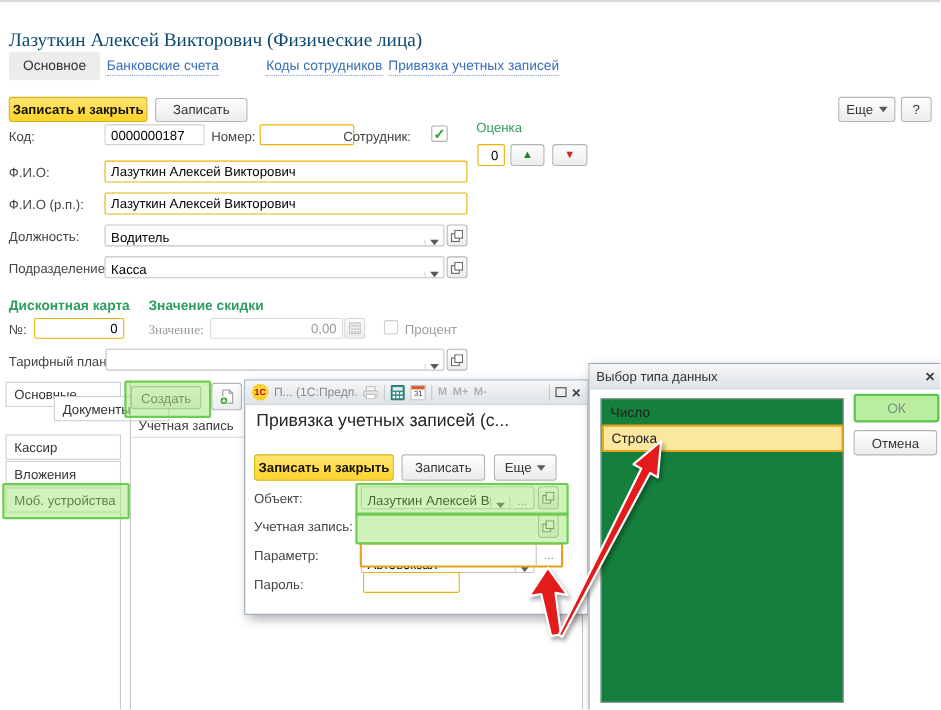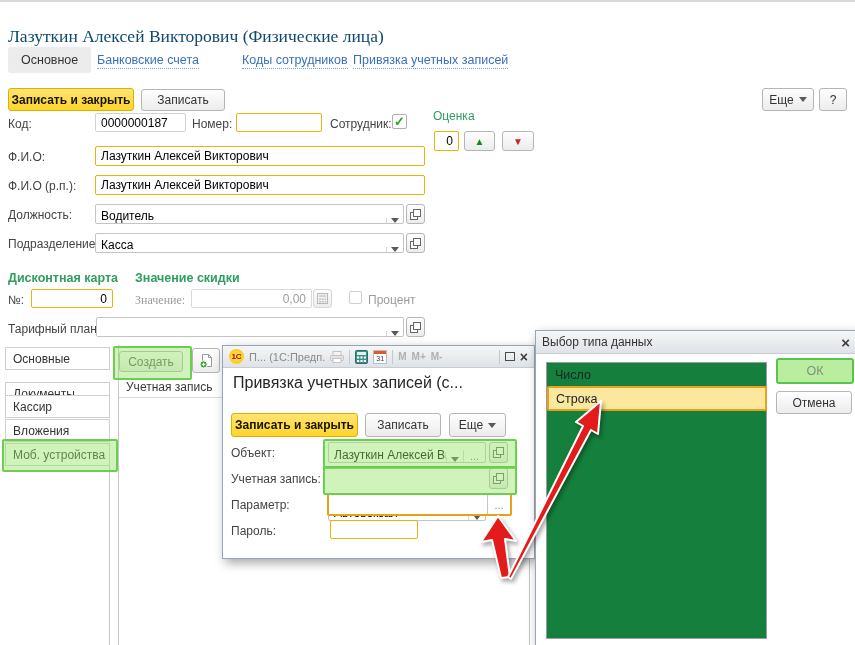--- a/index.html
+++ b/index.html
@@ -83,21 +83,21 @@
     <span class="carrow"></span>
   </div>
   <div class="btn" style="left:819px;top:88px;width:28px;height:23px;">
     <span>?</span>
   </div>
 
   <div class="lbl" style="left:8px;top:117px;">Код:</div>
   <div class="inp" style="left:95px;top:113px;width:91px;height:19px;border-color:#d2d2d2;">0000000187</div>
   <div class="lbl" style="left:192px;top:117px;">Номер:</div>
   <div class="inp" style="left:236px;top:113px;width:86px;height:19px;"></div>
-  <div class="lbl" style="left:330px;top:117px;">Сотрудник:</div>
+  <div class="lbl" style="left:312px;top:117px;">Сотрудник:</div>
   <div class="chk" style="left:392px;top:114px;width:15px;height:15px;">
     <span>✓</span>
   </div>
 
   <div class="glabel" style="left:433px;top:109px;">Оценка</div>
   <div class="inp num" style="left:434px;top:131px;width:25px;height:20px;">0</div>
   <div class="btn" style="left:464px;top:131px;width:31px;height:20px;">
     <span style="color:#18871b;font-size:10px;">▲</span>
   </div>
   <div class="btn" style="left:502px;top:131px;width:32px;height:20px;">
@@ -168,21 +168,21 @@
       </span>
   </div>
   <div class="sqbtn" style="left:406px;top:317px;width:19px;height:20px;">
     <svg width="11" height="11" viewBox="0 0 11 11">
         <rect x="0.5" y="3.5" width="7" height="7" fill="#fff" stroke="#666"></rect>
         <rect x="3.5" y="0.5" width="7" height="7" fill="#fff" stroke="#666"></rect>
       </svg>
   </div>
 
   <div class="side" style="top:347px;">Основные</div>
-  <div class="side" style="top:382px;">Документы</div>
+  <div class="side" style="top:360px;margin-left:44px;">Документы</div>
   <div class="side" style="top:395px;">Кассир</div>
   <div class="side" style="top:419px;">Вложения</div>
   <div class="side" style="top:443px;">Моб. устройства</div>
   <div class="hl" style="left:2px;top:439px;width:112px;height:29px;"></div>
 
   <div class="vl" style="left:109px;top:466px;height:179px;"></div>
   <div class="vl" style="left:118px;top:345px;height:300px;"></div>
   <div class="vl" style="left:529px;top:345px;height:300px;"></div>
 
   <div class="btn" style="left:119px;top:351px;width:64px;height:21px;color:#5c5c5c;">

